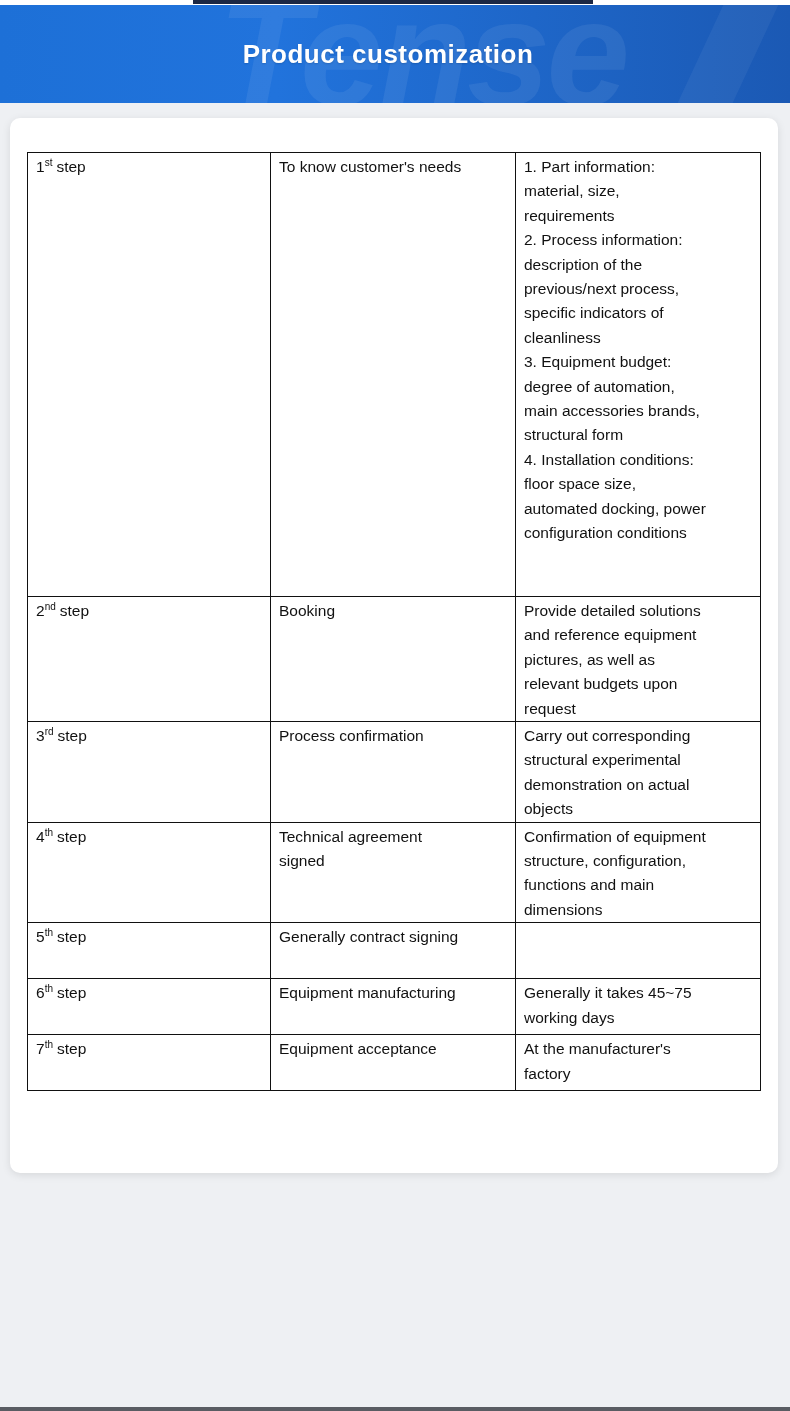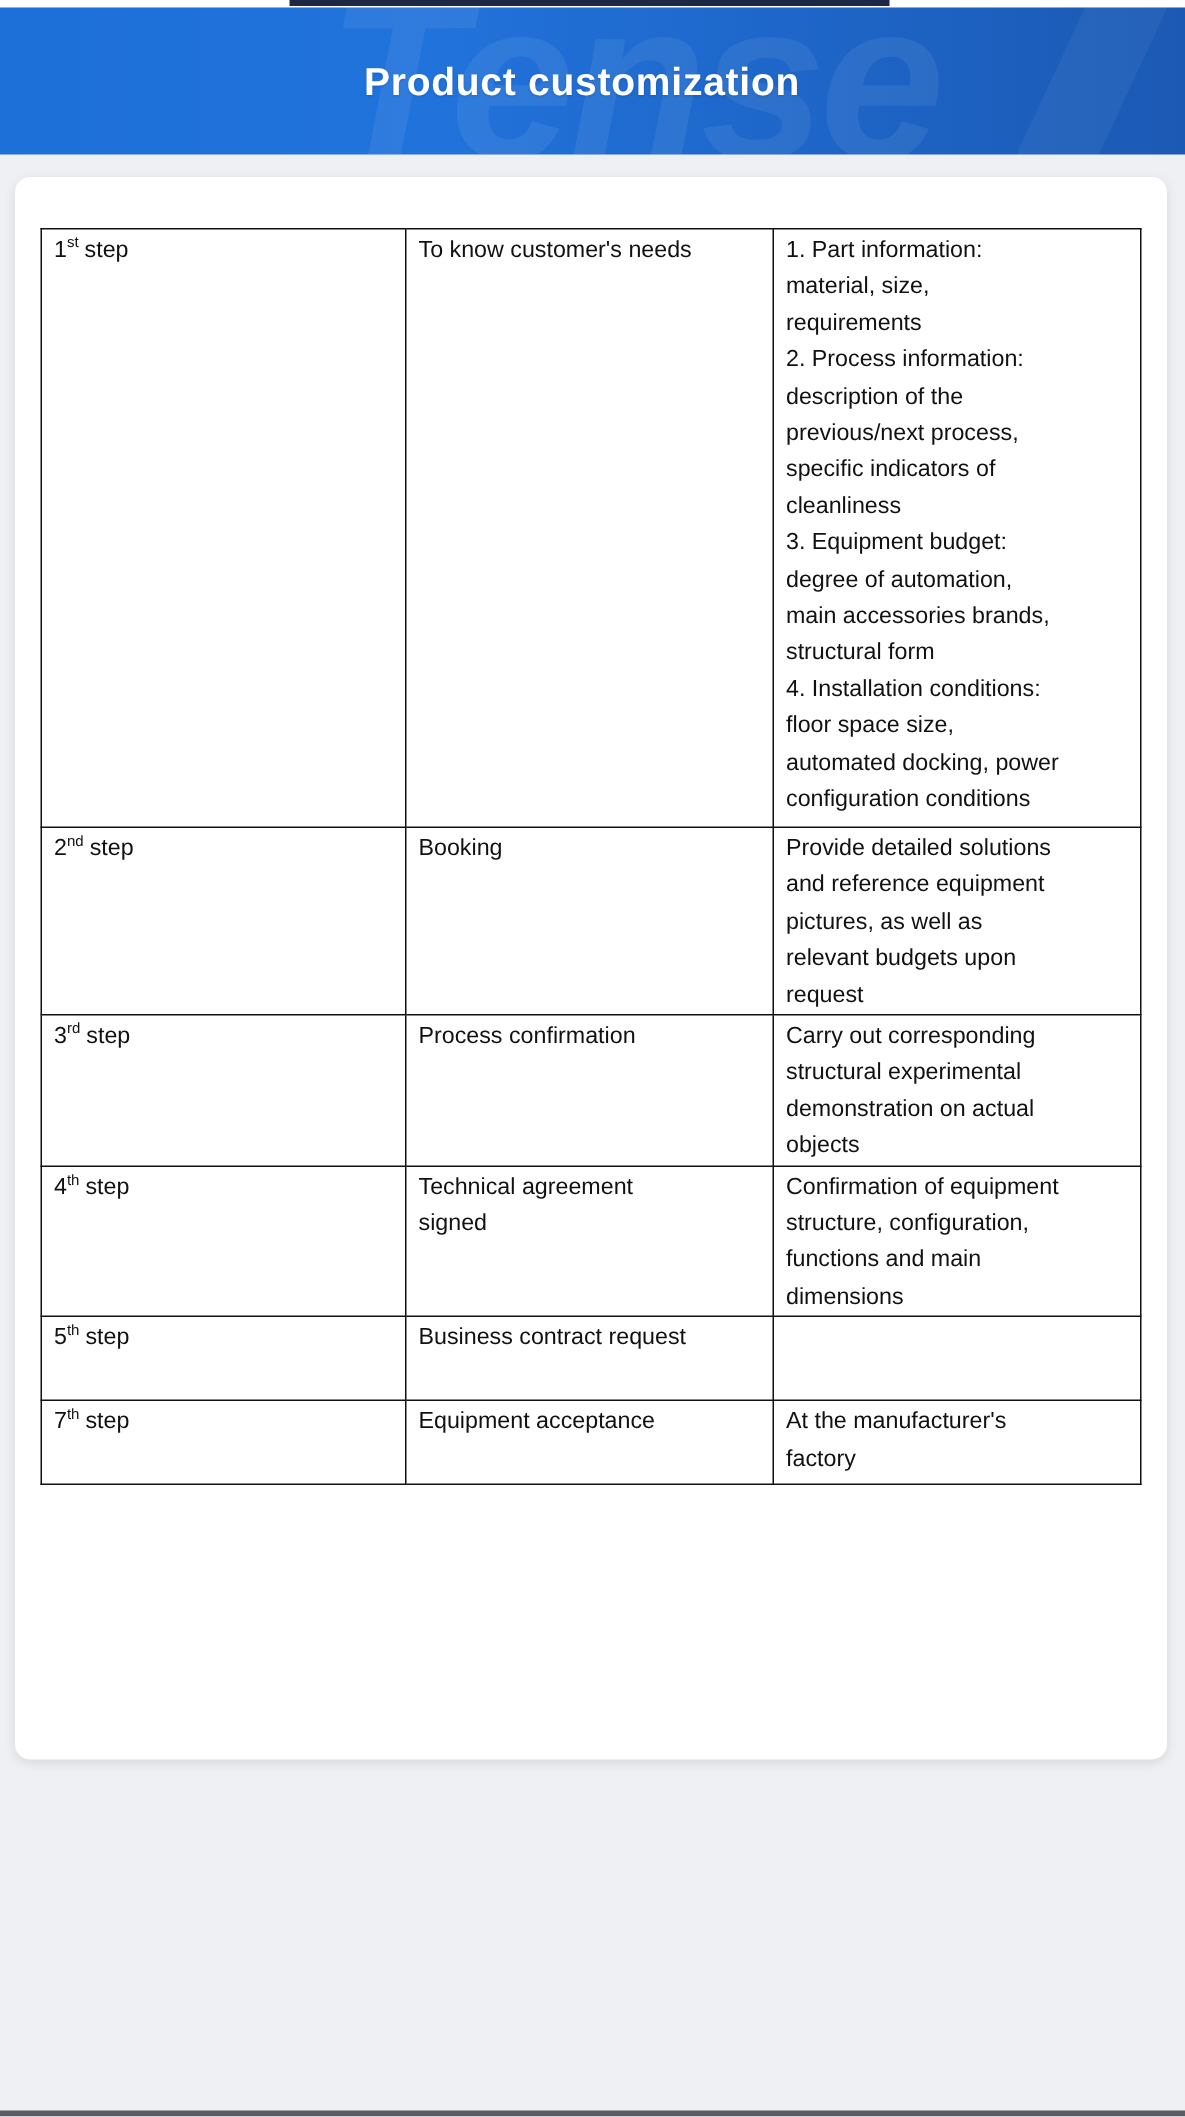--- a/index.html
+++ b/index.html
@@ -65,21 +65,21 @@
     color:#111111;
     white-space:pre-line;
     overflow:hidden;
   }
   table.steps sup{
     font-size:10px;
     line-height:0;
   }
   .step-word{margin-left:4px;}
   
-  tr.r0{height:399px;} tr.r1{height:125px;} tr.r2{height:100px;} tr.r3{height:100px;}
+  tr.r0{height:444px;} tr.r1{height:125px;} tr.r2{height:100px;} tr.r3{height:100px;}
   tr.r4{height:56px;}  tr.r5{height:56px;}  tr.r6{height:56px;}  tr.r7{height:78px;}
   
   .bottom-bar{
     position:absolute;left:0;bottom:0;width:790px;height:4px;background:#595c62;
   }
 </style>
 </head>
 <body>
 
 <div class="top-strip">
@@ -141,22 +141,28 @@
         <td><span>4</span><sup>th</sup><span class="step-word">step</span></td>
         <td>Technical agreement
 signed</td>
         <td>Confirmation of equipment
 structure, configuration,
 functions and main
 dimensions</td>
       </tr>
       <tr class="r4">
         <td><span>5</span><sup>th</sup><span class="step-word">step</span></td>
-        <td>Business contract request</td>
+        <td>Generally contract signing</td>
         <td></td>
+      </tr>
+      <tr class="r5">
+        <td><span>6</span><sup>th</sup><span class="step-word">step</span></td>
+        <td>Equipment manufacturing</td>
+        <td>Generally it takes 45~75
+working days</td>
       </tr>
       <tr class="r6">
         <td><span>7</span><sup>th</sup><span class="step-word">step</span></td>
         <td>Equipment acceptance</td>
         <td>At the manufacturer's
 factory</td>
       </tr>
     </tbody>
   </table>
 </div>

